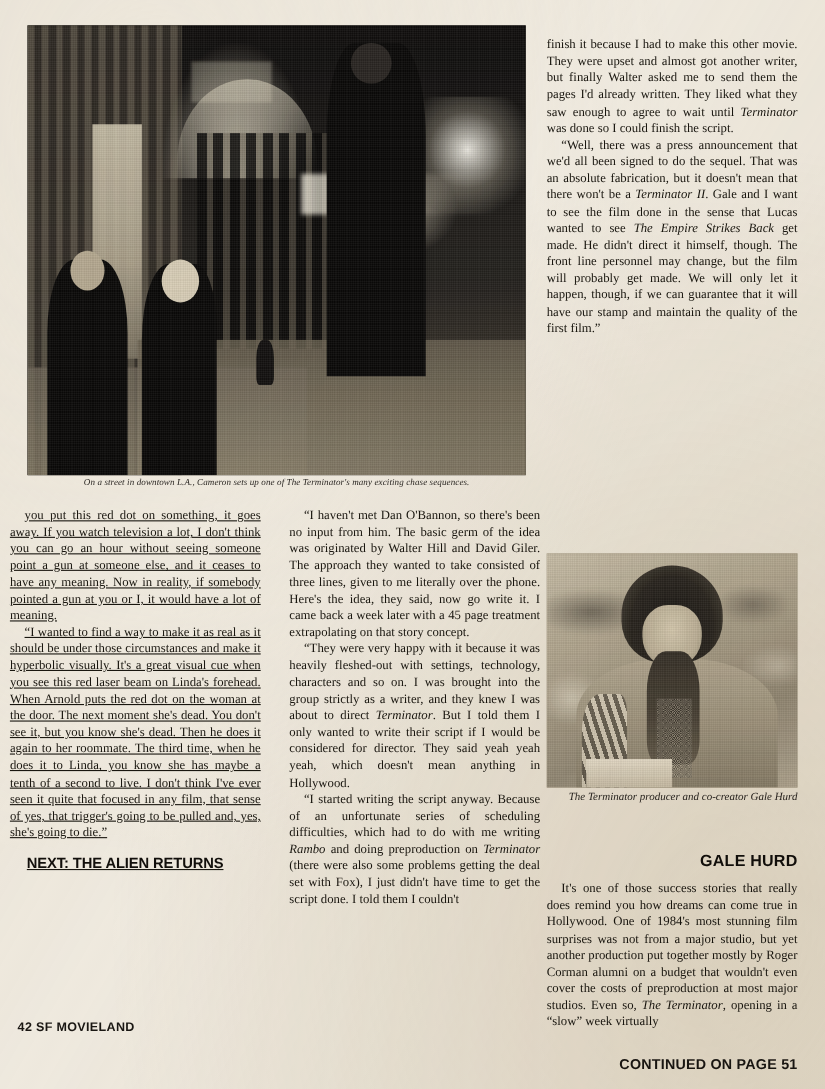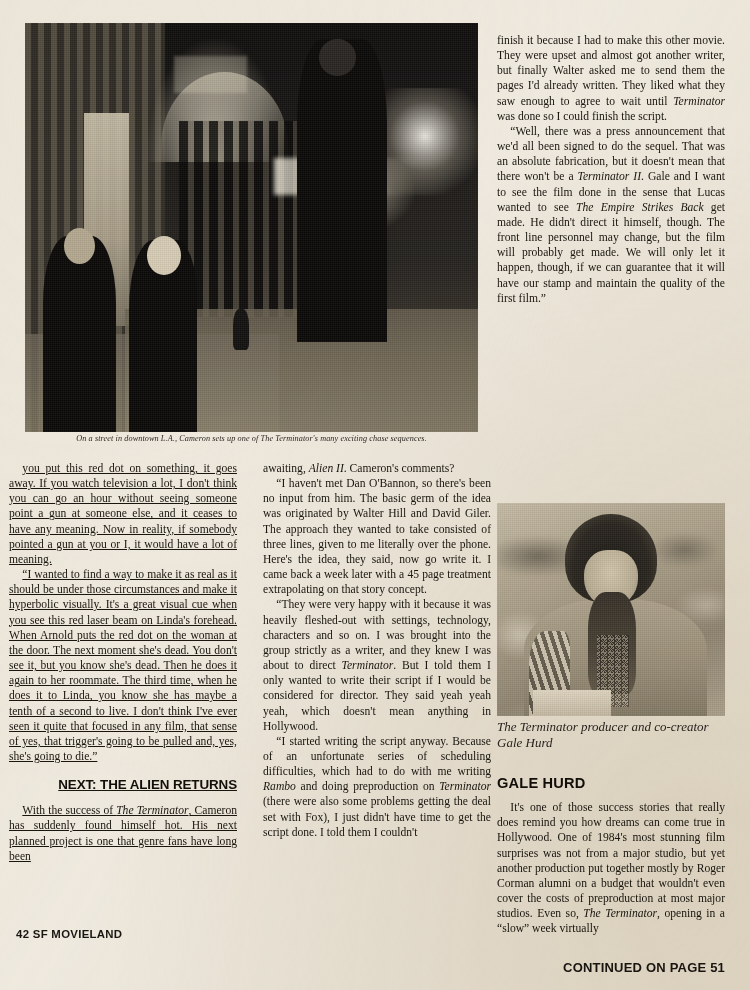--- a/index.html
+++ b/index.html
@@ -190,24 +190,24 @@
   .hurd-paper {
     left: 16%; top: 88%; width: 34%; height: 12%;
     background: linear-gradient(180deg,#efe9db 0%, #d2cab8 100%);
   }
 
   .caption-hurd {
     position: absolute;
     left: 497px;
     top: 719px;
     width: 228px;
-    text-align: left;
+    text-align: right;
     font-family: "Liberation Serif", serif;
     font-style: italic;
-    font-size: 13px;
+    font-size: 10px;
     color: #2a2622;
   }
 
   
   .col {
     position: absolute;
     font-family: "Liberation Serif", serif;
     font-size: 11.6px;
     line-height: 15.15px;
     text-align: justify;
@@ -222,31 +222,31 @@
   #col-left   { left: 9px;  top: 461px; width: 228px; height: 480px; text-decoration: underline; }
   #col-mid    { left: 263px; top: 461px; width: 228px; height: 480px; }
   #col-right-top { left: 497px; top: 33px; width: 228px; height: 460px; }
   #col-right-bot { left: 497px; top: 776px; width: 228px; height: 180px; }
 
   .section-head {
     font-family: "Liberation Sans", sans-serif;
     font-weight: bold;
     font-size: 13.4px;
     letter-spacing: -0.1px;
-    text-align: right;
+    text-align: left;
     text-indent: 0;
     margin: 13px 0 11px 0 !important;
     color: #120f0b;
   }
   .sub-head {
     font-family: "Liberation Sans", sans-serif;
     font-weight: bold;
     font-size: 14.6px;
     letter-spacing: .2px;
-    text-align: left;
+    text-align: right;
     text-indent: 0 !important;
     margin: 0 0 9px 0 !important;
     color: #120f0b;
   }
 
   .folio {
     position: absolute;
     left: 16px;
     top: 928px;
     font-family: "Liberation Sans", sans-serif;
@@ -308,25 +308,23 @@
     <div class="ph-layer hurd-paper"></div>
     <div class="grain"></div>
   </div>
 
   <div class="caption-hurd">The Terminator producer and co-creator Gale Hurd</div>
 
   <div class="col" id="col-left">
     <p>you put this red dot on something, it goes away. If you watch television a lot, I don't think you can go an hour without seeing someone point a gun at someone else, and it ceases to have any meaning. Now in reality, if somebody pointed a gun at you or I, it would have a lot of meaning.</p>
     <p>“I wanted to find a way to make it as real as it should be under those circumstances and make it hyperbolic visually. It's a great visual cue when you see this red laser beam on Linda's forehead. When Arnold puts the red dot on the woman at the door. The next moment she's dead. You don't see it, but you know she's dead. Then he does it again to her roommate. The third time, when he does it to Linda, you know she has maybe a tenth of a second to live. I don't think I've ever seen it quite that focused in any film, that sense of yes, that trigger's going to be pulled and, yes, she's going to die.”</p>
     <p class="section-head">NEXT: THE ALIEN RETURNS</p>
-    <p>With the success of <i>The Terminator</i>, Cameron has suddenly found himself hot. His next planned project is one that genre fans have long been</p>
   </div>
 
   <div class="col" id="col-mid">
-    <p class="noindent">awaiting, <i>Alien II</i>. Cameron's comments?</p>
     <p>“I haven't met Dan O'Bannon, so there's been no input from him. The basic germ of the idea was originated by Walter Hill and David Giler. The approach they wanted to take consisted of three lines, given to me literally over the phone. Here's the idea, they said, now go write it. I came back a week later with a 45 page treatment extrapolating on that story concept.</p>
     <p>“They were very happy with it because it was heavily fleshed-out with settings, technology, characters and so on. I was brought into the group strictly as a writer, and they knew I was about to direct <i>Terminator</i>. But I told them I only wanted to write their script if I would be considered for director. They said yeah yeah yeah, which doesn't mean anything in Hollywood.</p>
     <p>“I started writing the script anyway. Because of an unfortunate series of scheduling difficulties, which had to do with me writing <i>Rambo</i> and doing preproduction on <i>Terminator</i> (there were also some problems getting the deal set with Fox), I just didn't have time to get the script done. I told them I couldn't</p>
   </div>
 
   <div class="col" id="col-right-top">
     <p class="noindent">finish it because I had to make this other movie. They were upset and almost got another writer, but finally Walter asked me to send them the pages I'd already written. They liked what they saw enough to agree to wait until <i>Terminator</i> was done so I could finish the script.</p>
     <p>“Well, there was a press announcement that we'd all been signed to do the sequel. That was an absolute fabrication, but it doesn't mean that there won't be a <i>Terminator II</i>. Gale and I want to see the film done in the sense that Lucas wanted to see <i>The Empire Strikes Back</i> get made. He didn't direct it himself, though. The front line personnel may change, but the film will probably get made. We will only let it happen, though, if we can guarantee that it will have our stamp and maintain the quality of the first film.”</p>
   </div>
 

